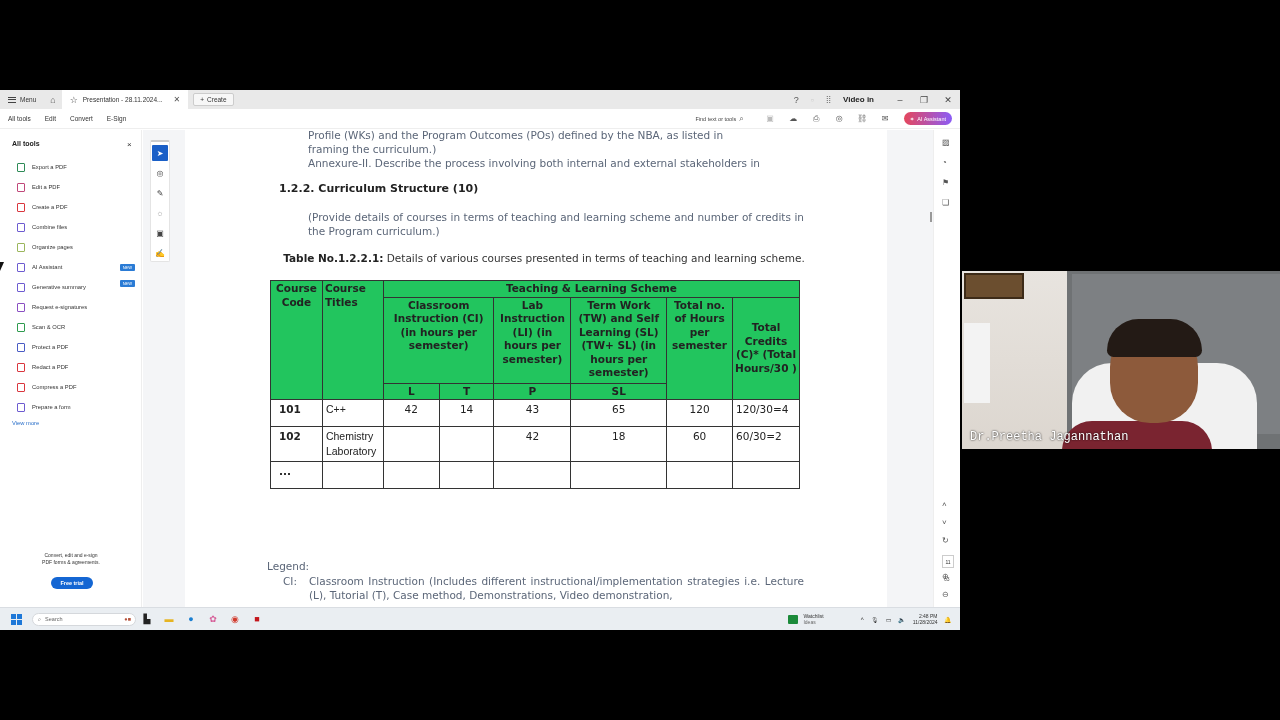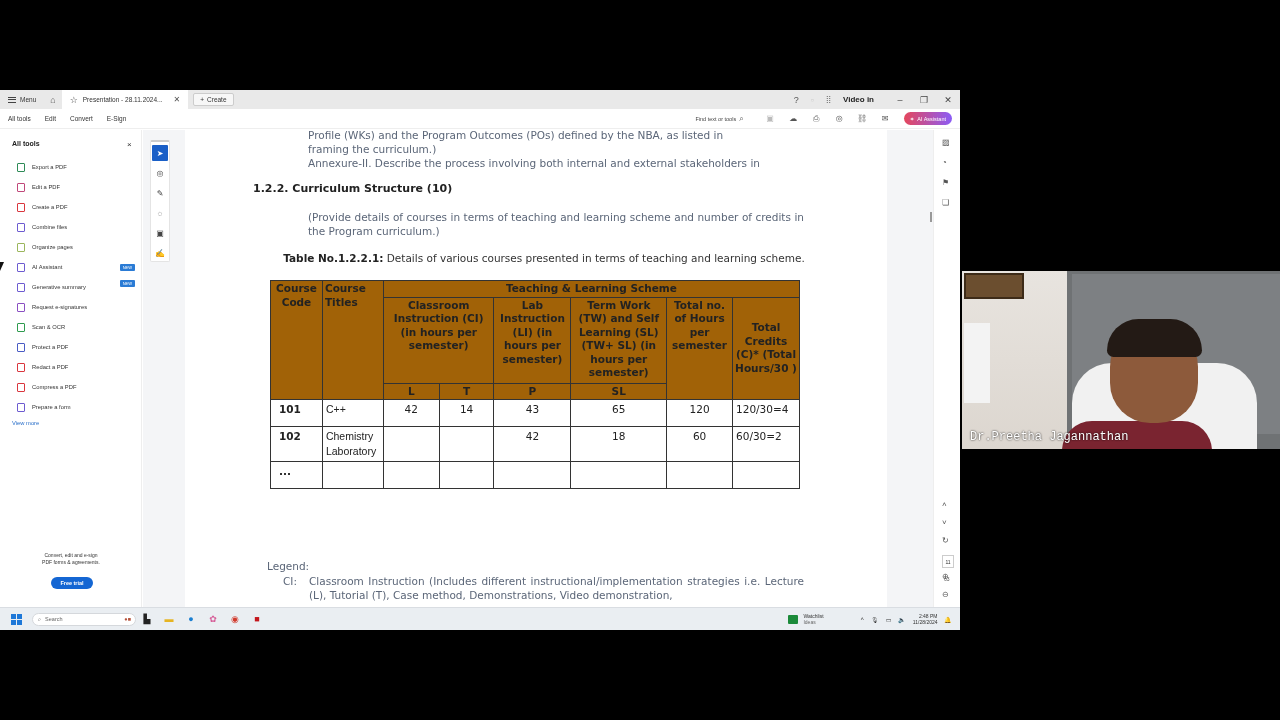--- a/index.html
+++ b/index.html
@@ -43,27 +43,27 @@
 
   
   .qtools { position: absolute; left: 150px; top: 50px; width: 20px; height: 122px; background: #fff; border: 1px solid #e4e4e4; border-top: 2px solid #ccc; border-radius: 2px; }
   .qt { width: 16px; height: 16px; margin: 3px auto 4px; display: flex; align-items: center; justify-content: center; font-size: 8px; color: #444; }
   .qt.active { background: #1a5fc7; color: #fff; border-radius: 1px; }
 
   
   .canvas { position: absolute; left: 143px; top: 40px; width: 790px; height: 477px; background: #f4f5f7; }
   .page { position: absolute; left: 42px; top: 0; width: 702px; height: 477px; background: #fff; overflow: hidden; font-family: "DejaVu Sans", sans-serif; }
   .para { position: absolute; left: 123px; width: 496px; font-size: 10.5px; line-height: 14px; color: #5b6678; text-align: justify; }
-  .h2 { position: absolute; left: 68px; top: 52px; font-size: 11px; font-weight: bold; color: #222; }
+  .h2 { position: absolute; left: 94px; top: 52px; font-size: 11px; font-weight: bold; color: #222; }
   .tcap { position: absolute; left: 82px; width: 554px; top: 122px; font-size: 10.5px; line-height: 13px; color: #333; text-align: center; }
   .tcap b { color: #222; }
 
   table.ct { position: absolute; left: 85px; top: 150px; width: 530px; border-collapse: collapse; font-size: 10.5px; color: #222; }
   table.ct td, table.ct th { border: 1px solid #333; }
-  table.ct th { background: #a16207; font-weight: bold; text-align: center; line-height: 13.5px; vertical-align: top; padding: 1px 2px; }
+  table.ct th { background: #22c55e; font-weight: bold; text-align: center; line-height: 13.5px; vertical-align: top; padding: 1px 2px; }
   table.ct th.left { text-align: left; }
   table.ct td { padding: 2px 3px; vertical-align: top; line-height: 15px; }
   table.ct td.c { text-align: center; }
   table.ct td.code { font-weight: bold; padding-left: 8px; }
   table.ct td.title { font-family: "Liberation Sans", sans-serif; font-size: 10.5px; }
 
   .foot { position: absolute; left: 82px; width: 537px; font-size: 10.5px; line-height: 14px; color: #5b6678; text-align: justify; }
   .legend { position: absolute; left: 82px; top: 430px; font-size: 10.5px; color: #5b6678; }
   .leg-ci { position: absolute; left: 98px; top: 444px; width: 521px; font-size: 10.5px; line-height: 14px; color: #5b6678; text-align: justify; }
   .leg-ci .k { position: absolute; left: 0; top: 0; }

